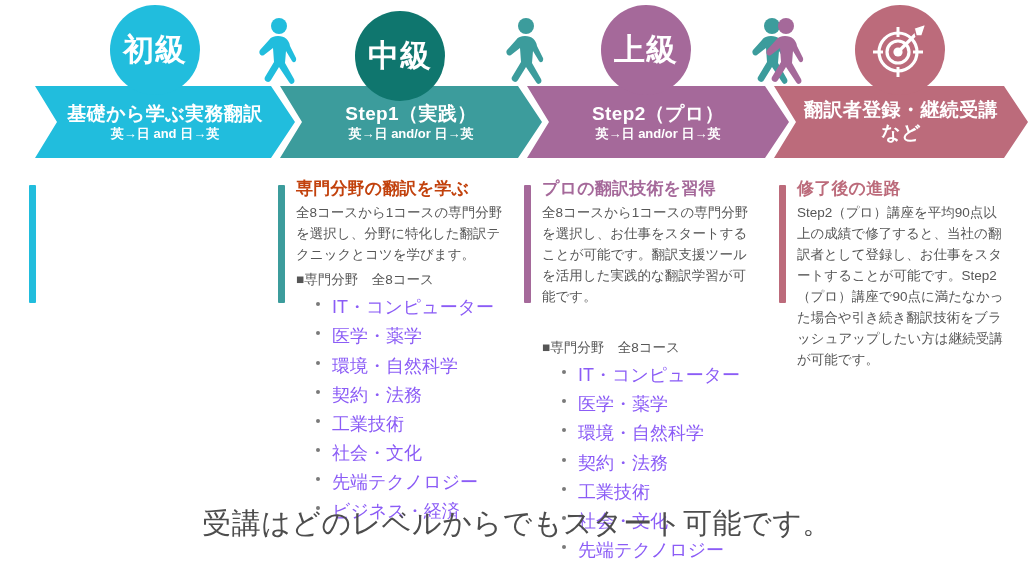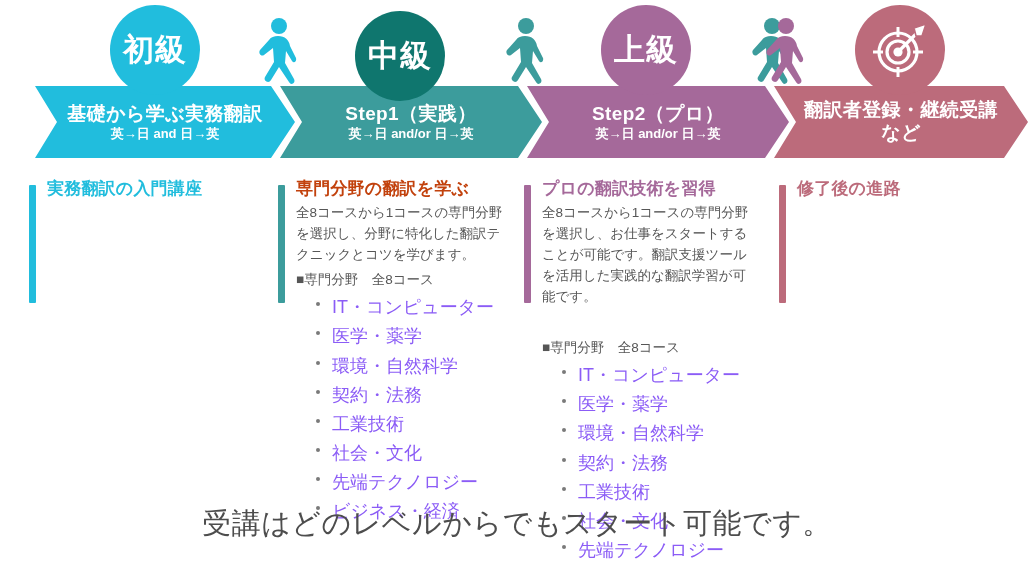--- a/index.html
+++ b/index.html
@@ -202,21 +202,20 @@
       </svg>
     </div>
 
   </div>
 
   <div class="cols">
 
     <div class="col" style="left:29px;width:225px;">
       <div class="accent" style="height:118px;background:#21BDDD;"></div>
       <div class="col-body">
-        <h3 style="color:#21BDDD;">実務翻訳の入門講座</h3>
       </div>
     </div>
 
     <div class="col" style="left:278px;width:232px;">
       <div class="accent" style="height:118px;background:#3C9C9C;"></div>
       <div class="col-body">
         <h3 style="color:#c2410c;">専門分野の翻訳を学ぶ</h3>
         <p>全8コースから1コースの専門分野を選択し、分野に特化した翻訳テクニックとコツを学びます。</p>
         <div class="sec-head">■専門分野　全8コース</div>
         <ul class="courses">
@@ -248,20 +247,21 @@
           <li>先端テクノロジー</li>
           <li>ビジネス・経済</li>
         </ul>
       </div>
     </div>
 
     <div class="col" style="left:779px;width:228px;">
       <div class="accent" style="height:118px;background:#BC6B7B;"></div>
       <div class="col-body">
         <h3 style="color:#BC6B7B;">修了後の進路</h3>
+        <p>Step2（プロ）講座を平均90点以上の成績で修了すると、当社の翻訳者として登録し、お仕事をスタートすることが可能です。Step2（プロ）講座で90点に満たなかった場合や引き続き翻訳技術をブラッシュアップしたい方は継続受講が可能です。</p>
       </div>
     </div>
 
   </div>
 
   <div class="footer">受講はどのレベルからでもスタート可能です。</div>
 
 </div>
 
 </body></html>

